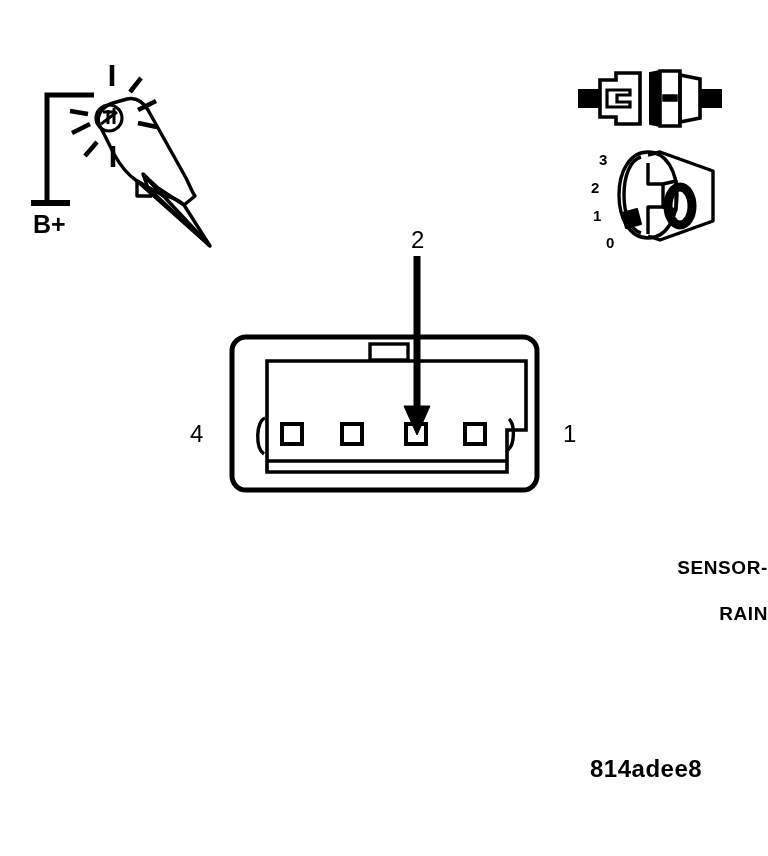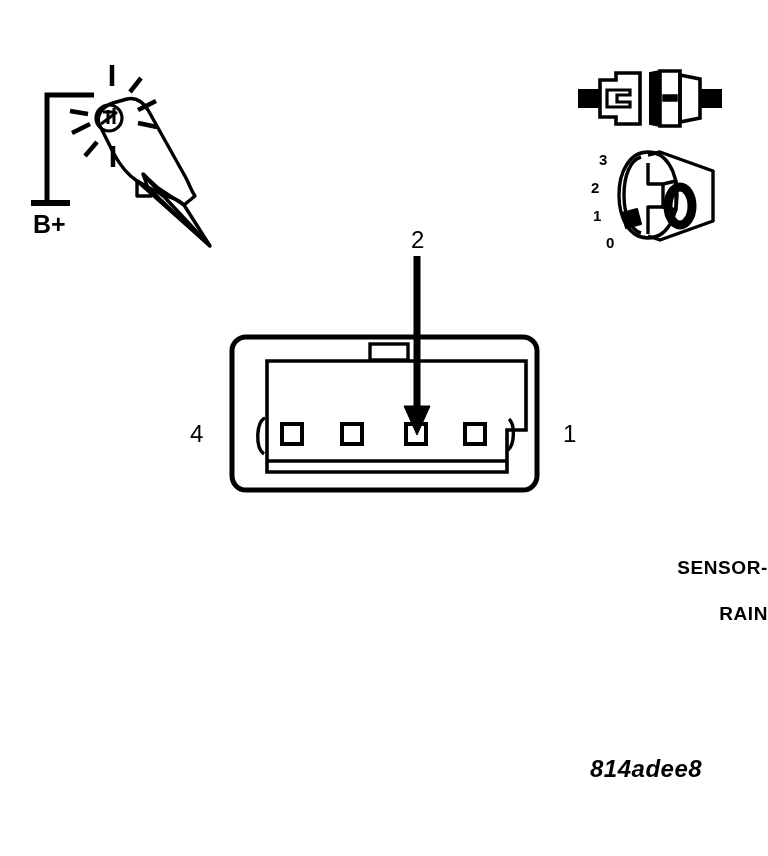--- a/index.html
+++ b/index.html
@@ -78,21 +78,20 @@
   .lbl-name .line2 {
     display: block;
     margin-top: 8px;
   }
   .lbl-id {
     left: 590px;
     top: 757px;
     font-size: 24px;
     font-weight: bold;
     letter-spacing: 0.5px;
-    font-style: italic;
   }
 </style>
 </head>
 <body>
 
 <div id="page">
 
   <svg id="diagram-svg" viewBox="0 0 768 856">
 
     <g fill="none" stroke="#000000" stroke-width="5" stroke-linecap="butt">

